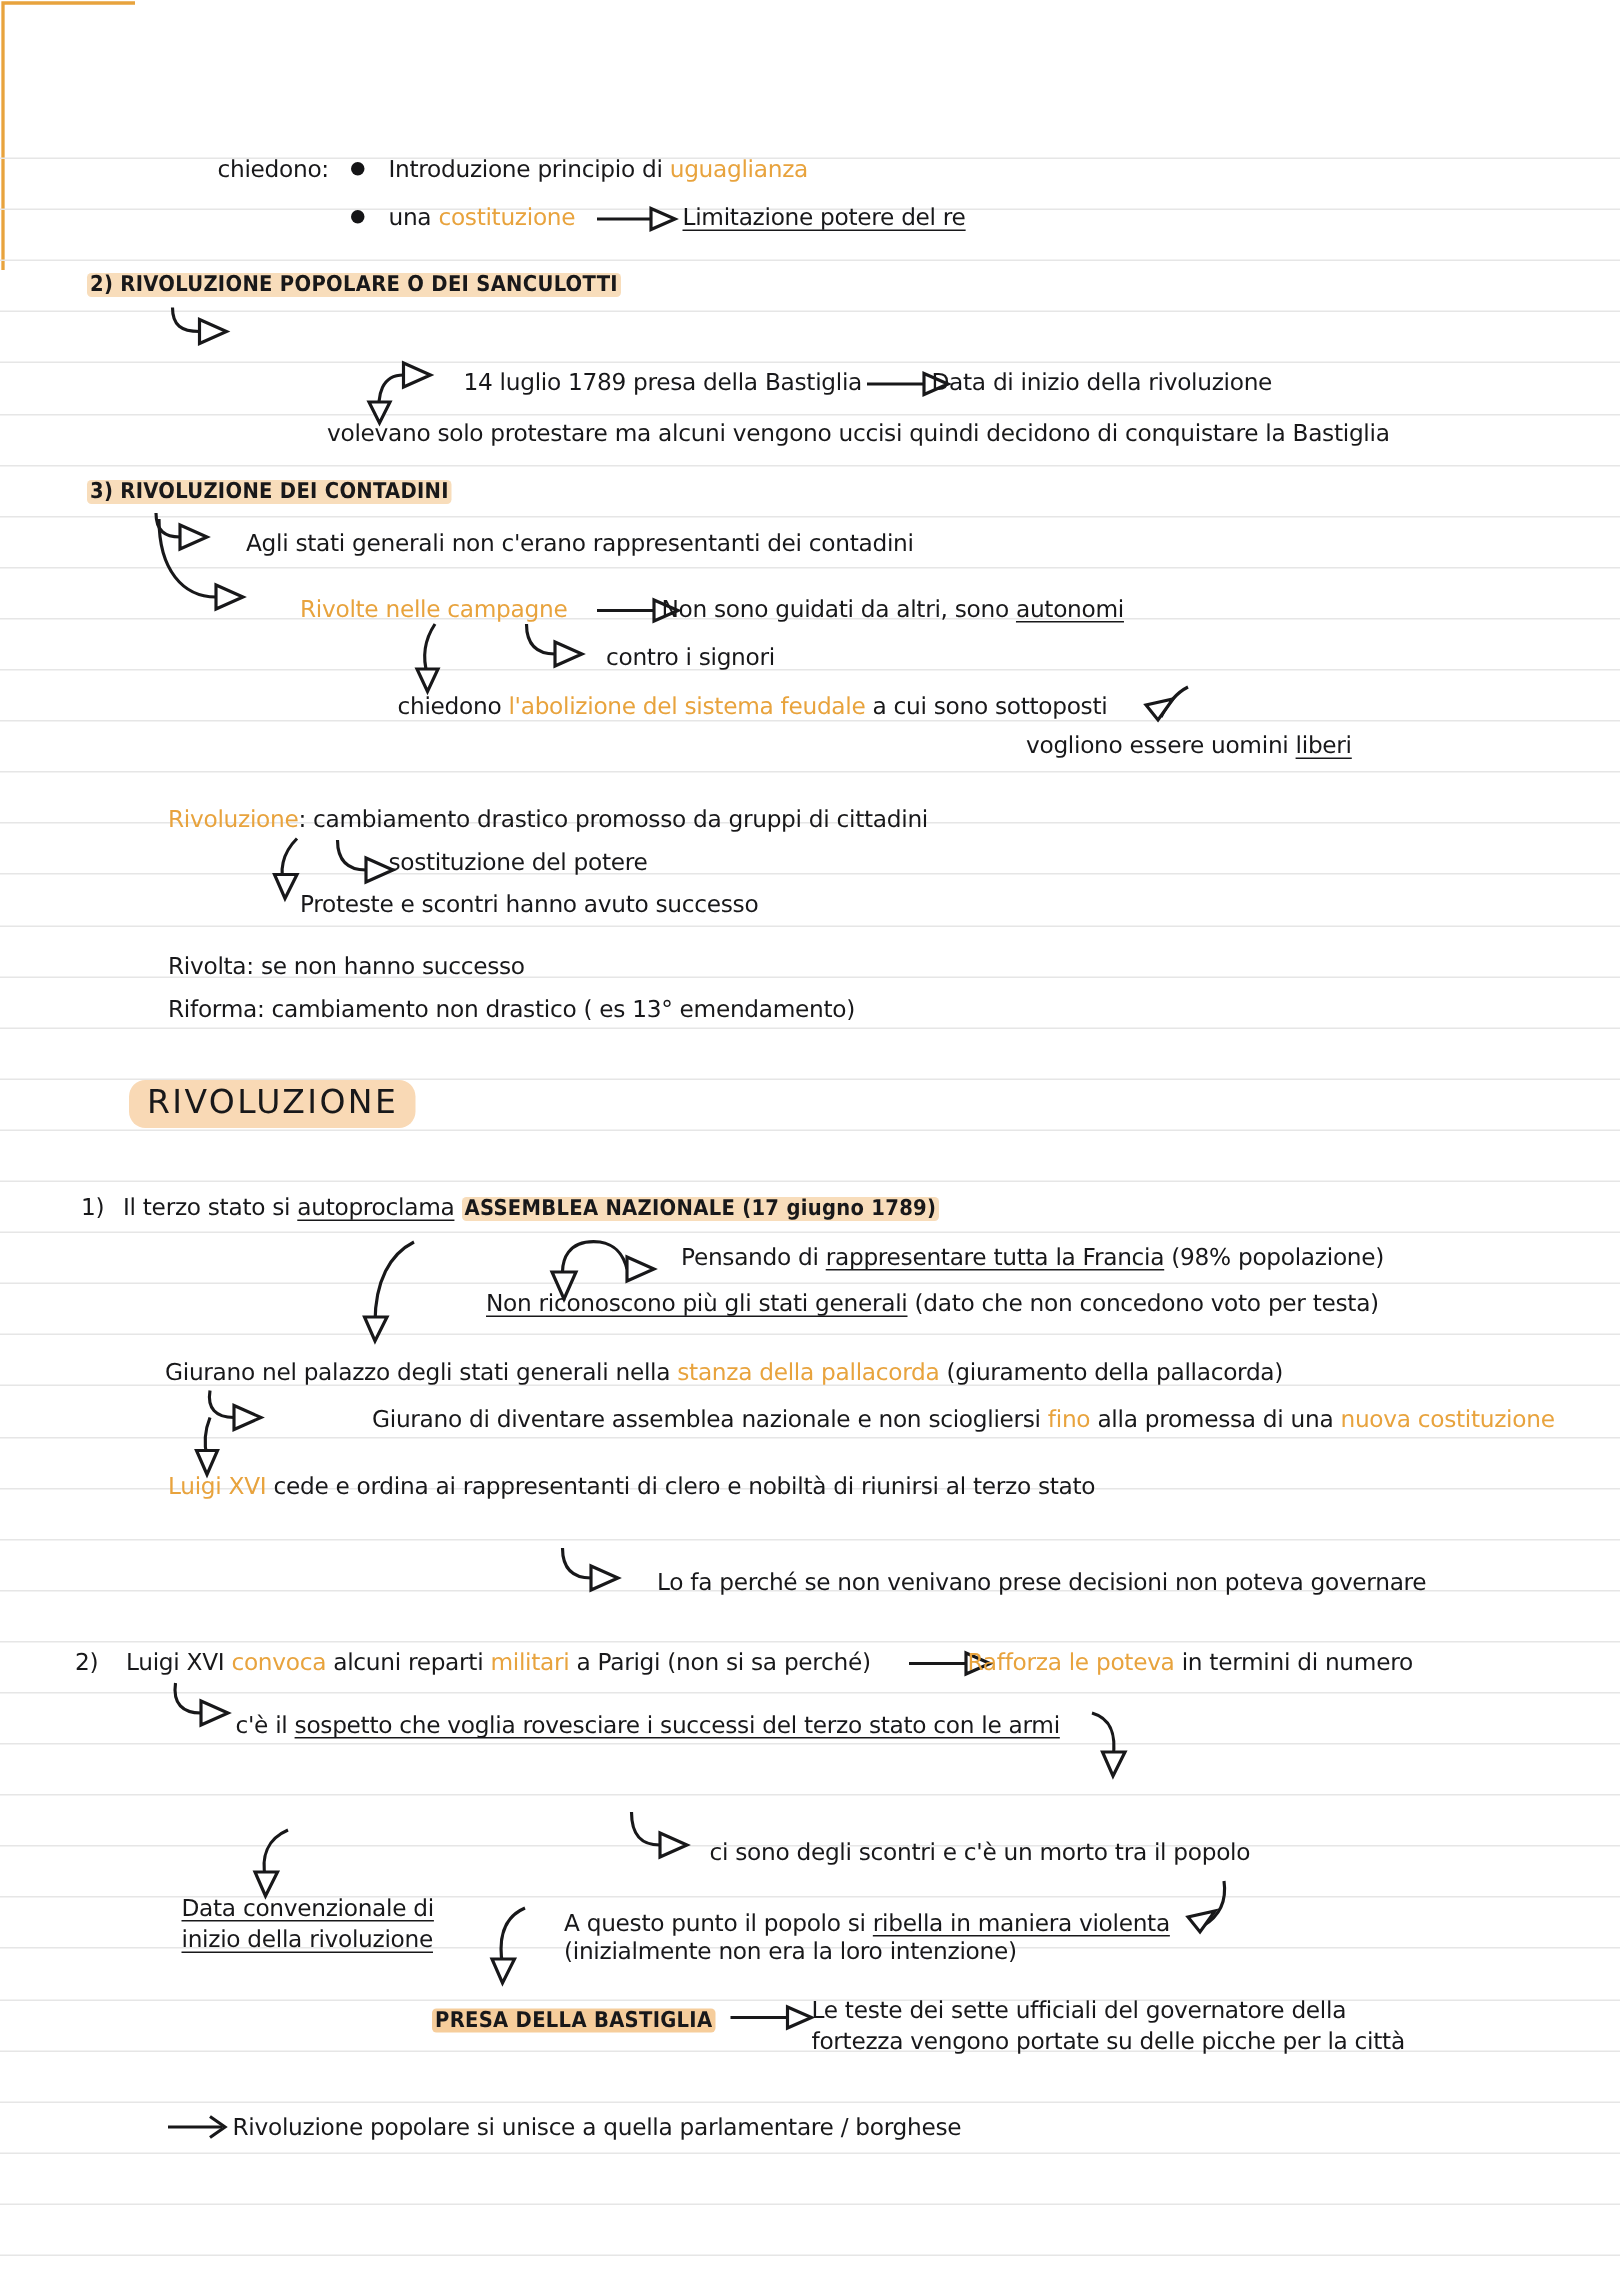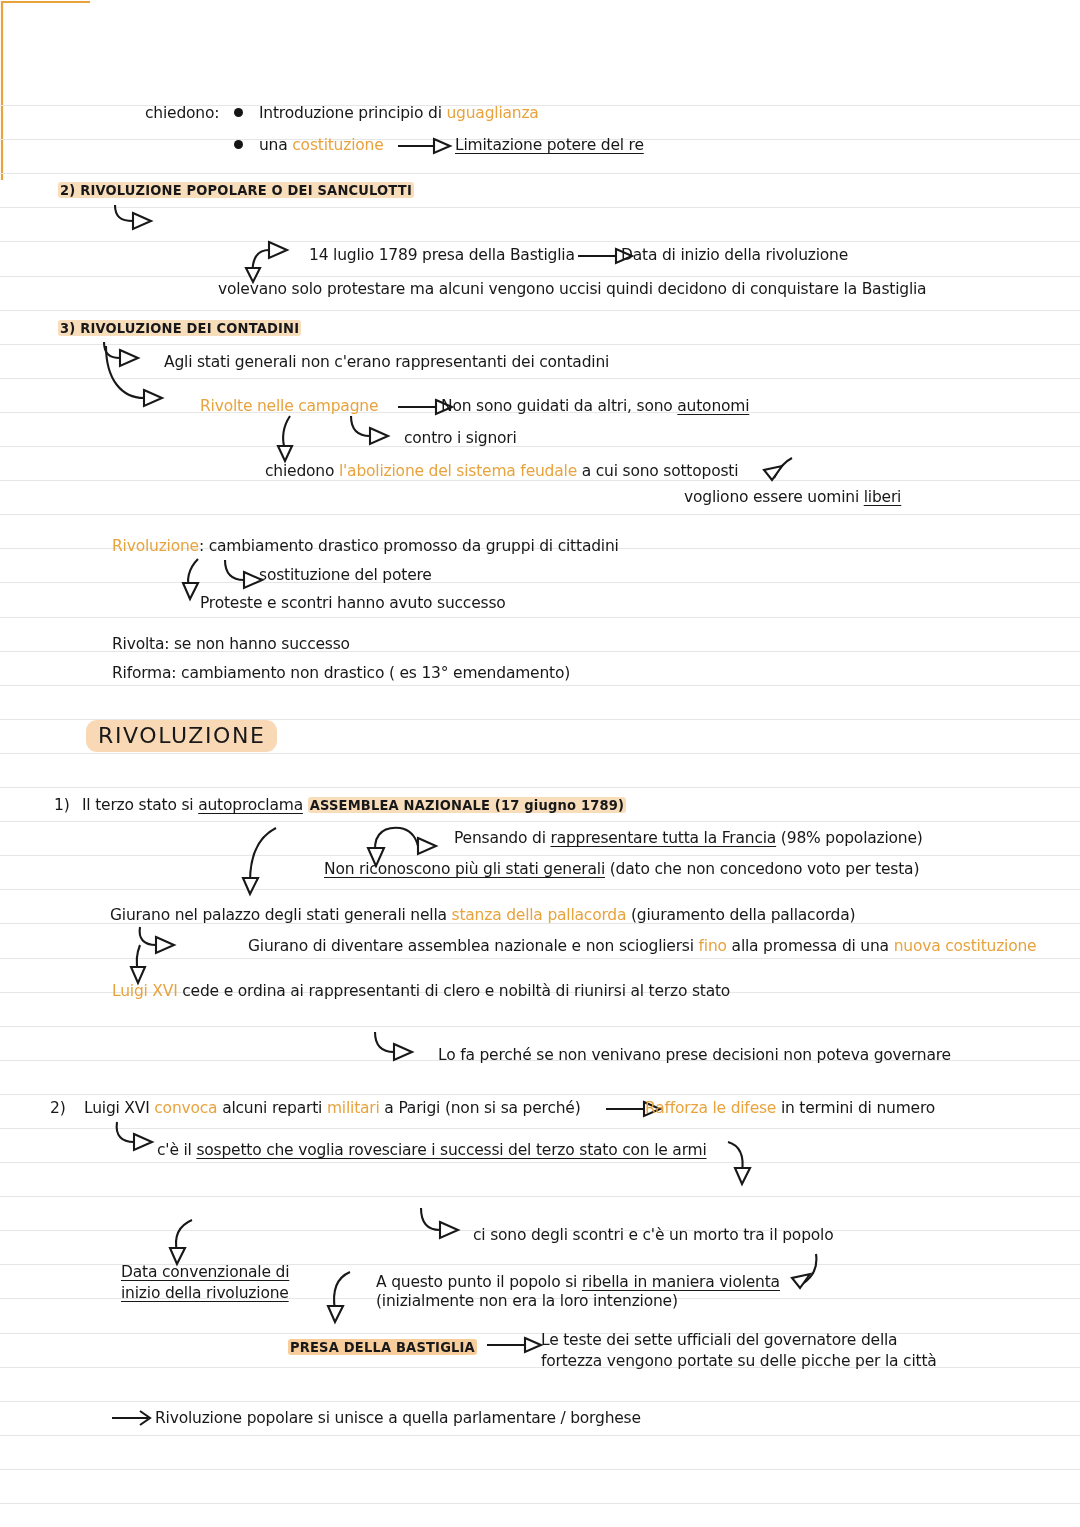--- a/index.html
+++ b/index.html
@@ -264,21 +264,21 @@
   <div class="t" style="left:438px; top:1045px;">Lo fa perché se non venivano prese decisioni non poteva governare</div>
 
   
   <div class="t num" style="left:50px; top:1098px;">2)</div>
   <div class="t" style="left:84px; top:1098px;"><span>Luigi XVI </span><span class="org">convoca</span><span> alcuni reparti </span><span class="org">militari</span><span> a Parigi (non si sa perché)</span></div>
 
   <svg class="deco" style="left:606px; top:1100px;" width="62" height="22">
     <line x1="0" y1="9" x2="38" y2="9"></line>
     <polygon class="head" points="38,2 54,9 38,16"></polygon>
   </svg>
-  <div class="t" style="left:645px; top:1098px;"><span class="org">Rafforza le difese</span><span> in termini di numero</span></div>
+  <div class="t" style="left:645px; top:1098px;"><span class="org">Rafforza le poteva</span><span> in termini di numero</span></div>
 
   <svg class="deco" style="left:112px; top:1120px;" width="58" height="42">
     <path d="M5,2 C3,16 10,22 22,22"></path>
     <polygon class="head" points="22,14 40,22 22,30"></polygon>
   </svg>
   <div class="t" style="left:157px; top:1140px;"><span>c'è il </span><span class="ul">sospetto che voglia rovesciare i successi del terzo stato con le armi</span></div>
 
   <svg class="deco" style="left:724px; top:1140px;" width="32" height="46">
     <path d="M4,2 C18,6 20,18 18,32"></path>
     <polygon class="head" points="11,28 26,28 18,44"></polygon>

